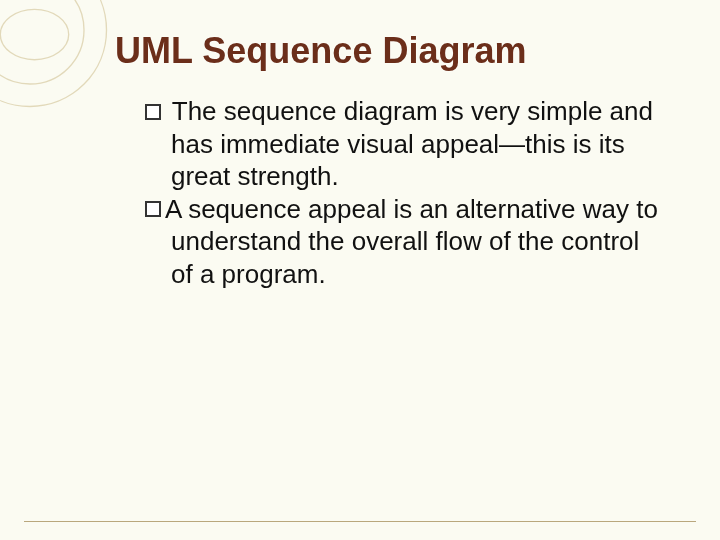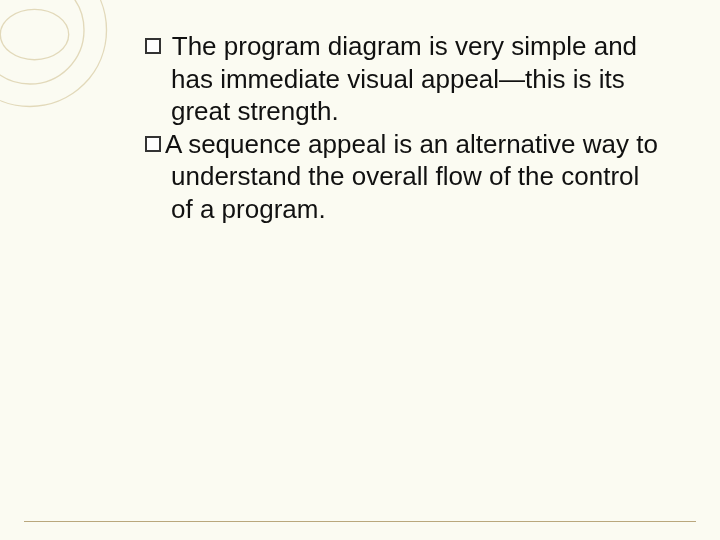--- a/index.html
+++ b/index.html
@@ -67,19 +67,20 @@
 
 <div class="deco">
   <svg viewBox="0 0 200 200">
     <circle cx="100" cy="100" r="85" fill="none" stroke="#e2d9ba" stroke-width="1.5"></circle>
     <circle cx="100" cy="100" r="60" fill="none" stroke="#e2d9ba" stroke-width="1.5"></circle>
     <ellipse cx="105" cy="105" rx="38" ry="28" fill="none" stroke="#e2d9ba" stroke-width="1.5"></ellipse>
   </svg>
 </div>
 
 <div class="slide">
+  <h1 class="title">UML Sequence Diagram</h1>
   <div class="body">
-    <p><span class="bullet-box"></span><span> The program diagram is very simple and has immediate visual appeal—this is its great strength.</span></p>
+    <p><span class="bullet-box"></span><span> The sequence diagram is very simple and has immediate visual appeal—this is its great strength.</span></p>
     <p><span class="bullet-box"></span><span>A sequence appeal is an alternative way to understand the overall flow of the control of a program.</span></p>
   </div>
 </div>
 
 <div class="bottom-rule"></div>
 
 </body></html>

